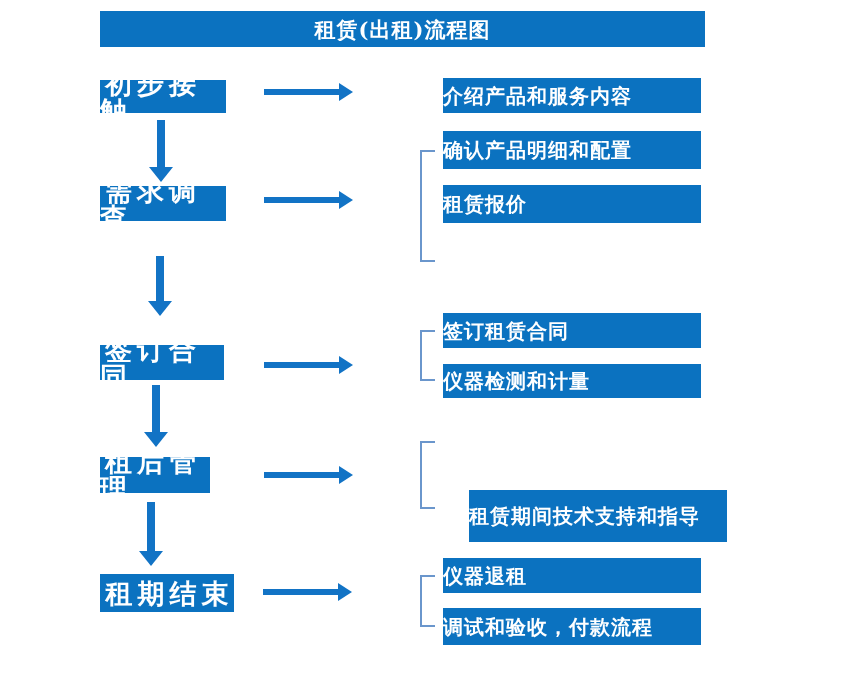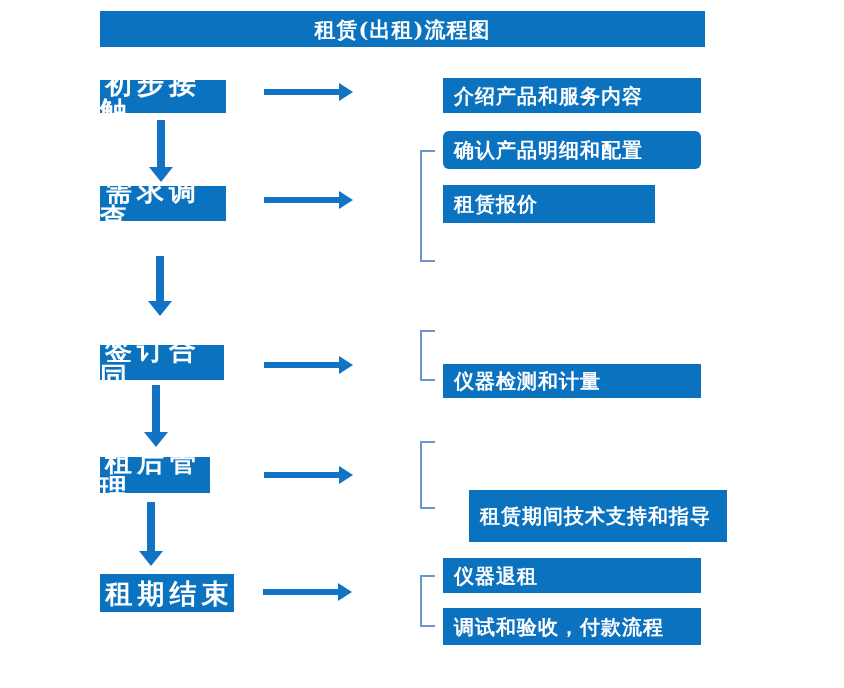--- a/index.html
+++ b/index.html
@@ -7,21 +7,21 @@
     position:relative; width:844px; height:688px; background:var(--background,#ffffff);
     font-family:"DejaVu Serif","Liberation Serif",serif; overflow:hidden;
   }
   .box {
     position:absolute; box-sizing:border-box;
     background:var(--box-blue,#0b72c0); color:var(--text-white,#ffffff);
     font-weight:bold; display:flex; align-items:center; line-height:1;
   }
   .title-bar { justify-content:center; font-size:21px; letter-spacing:1px; }
   .stage { justify-content:center; font-size:27px; letter-spacing:5px; text-indent:5px; }
-  .output { font-size:20px; padding-left:11px; letter-spacing:1px; }
+  .output { font-size:20px; letter-spacing:1px; }
 
   .h-arrow { position:absolute; height:18px; }
   .h-arrow .shaft { position:absolute; left:0; right:13px; top:6px; height:6px; background:var(--arrow-blue,#1273c5); }
   .h-arrow .head  { position:absolute; right:0; top:0; width:0; height:0;
                     border-left:14px solid var(--arrow-blue,#1273c5);
                     border-top:9px solid transparent; border-bottom:9px solid transparent; }
 
   .v-arrow { position:absolute; width:24px; }
   .v-arrow .shaft { position:absolute; top:0; bottom:14px; left:8px; width:8px; background:var(--arrow-blue,#1273c5); }
   .v-arrow .head  { position:absolute; bottom:0; left:0; width:0; height:0;
@@ -42,23 +42,24 @@
   <div class="box title-bar" style="left:100px;top:11px;width:605px;height:36px;">租赁(出租)流程图</div>
 
   <div class="box stage" style="left:100px;top:80px;width:126px;height:33px;">初步接触</div>
   <div class="box stage" style="left:100px;top:186px;width:126px;height:35px;">需求调查</div>
   <div class="box stage" style="left:100px;top:345px;width:124px;height:35px;">签订合同</div>
   <div class="box stage" style="left:100px;top:457px;width:110px;height:36px;">租后管理</div>
   <div class="box stage" style="left:100px;top:574px;width:134px;height:38px;">租期结束</div>
 
   <div class="box output" style="left:443px;top:78px;width:258px;height:35px;">介绍产品和服务内容</div>
 
-  <div class="box output" style="left:443px;top:131px;width:258px;height:38px;border-radius:6px;">确认产品明细和配置</div>
-  <div class="box output" style="left:443px;top:185px;width:212px;height:38px;">租赁报价</div>
+  <div class="box output" style="left:443px;top:131px;width:258px;height:38px;">确认产品明细和配置</div>
+  <div class="box output" style="left:443px;top:185px;width:258px;height:38px;">租赁报价</div>
 
+  <div class="box output" style="left:443px;top:313px;width:258px;height:35px;">签订租赁合同</div>
   <div class="box output" style="left:443px;top:364px;width:258px;height:34px;">仪器检测和计量</div>
 
   <div class="box output" style="left:443px;top:490px;width:258px;height:52px;margin-left:26px;">租赁期间技术支持和指导</div>
 
   <div class="box output" style="left:443px;top:558px;width:258px;height:35px;">仪器退租</div>
   <div class="box output" style="left:443px;top:608px;width:258px;height:37px;">调试和验收，付款流程</div>
 
   <div class="h-arrow" style="left:264px;top:83px;width:89px;">
     <div class="shaft"></div>
     <div class="head"></div>

